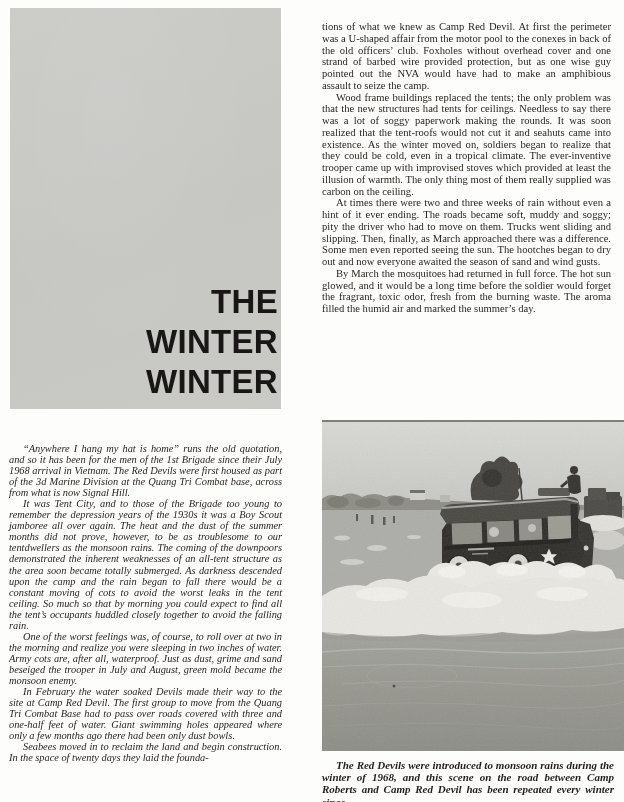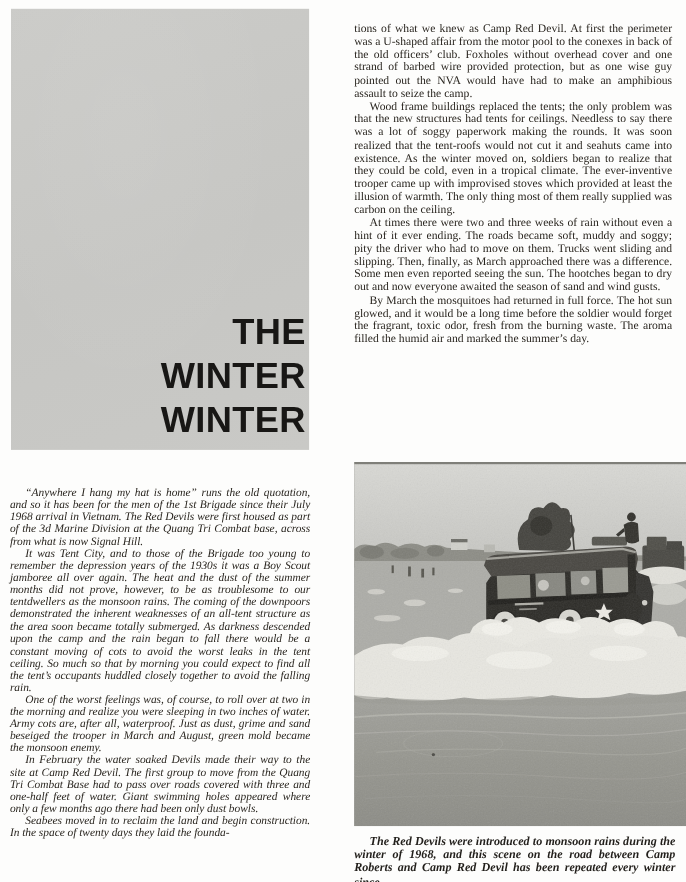--- a/index.html
+++ b/index.html
@@ -58,21 +58,21 @@
   <div class="col col-right">
     <p class="no-indent">tions of what we knew as Camp Red Devil. At first the perimeter was a U-shaped affair from the motor pool to the conexes in back of the old officers’ club. Foxholes without overhead cover and one strand of barbed wire provided protection, but as one wise guy pointed out the NVA would have had to make an amphibious assault to seize the camp.</p>
     <p>Wood frame buildings replaced the tents; the only problem was that the new structures had tents for ceilings. Needless to say there was a lot of soggy paperwork making the rounds. It was soon realized that the tent-roofs would not cut it and seahuts came into existence. As the winter moved on, soldiers began to realize that they could be cold, even in a tropical climate. The ever-inventive trooper came up with improvised stoves which provided at least the illusion of warmth. The only thing most of them really supplied was carbon on the ceiling.</p>
     <p>At times there were two and three weeks of rain without even a hint of it ever ending. The roads became soft, muddy and soggy; pity the driver who had to move on them. Trucks went sliding and slipping. Then, finally, as March approached there was a difference. Some men even reported seeing the sun. The hootches began to dry out and now everyone awaited the season of sand and wind gusts.</p>
     <p>By March the mosquitoes had returned in full force. The hot sun glowed, and it would be a long time before the soldier would forget the fragrant, toxic odor, fresh from the burning waste. The aroma filled the humid air and marked the summer’s day.</p>
   </div>
 
   <div class="col col-left">
     <p>“Anywhere I hang my hat is home” runs the old quotation, and so it has been for the men of the 1st Brigade since their July 1968 arrival in Vietnam. The Red Devils were first housed as part of the 3d Marine Division at the Quang Tri Combat base, across from what is now Signal Hill.</p>
     <p>It was Tent City, and to those of the Brigade too young to remember the depression years of the 1930s it was a Boy Scout jamboree all over again. The heat and the dust of the summer months did not prove, however, to be as troublesome to our tentdwellers as the monsoon rains. The coming of the downpoors demonstrated the inherent weaknesses of an all-tent structure as the area soon became totally submerged. As darkness descended upon the camp and the rain began to fall there would be a constant moving of cots to avoid the worst leaks in the tent ceiling. So much so that by morning you could expect to find all the tent’s occupants huddled closely together to avoid the falling rain.</p>
-    <p>One of the worst feelings was, of course, to roll over at two in the morning and realize you were sleeping in two inches of water. Army cots are, after all, waterproof. Just as dust, grime and sand beseiged the trooper in March and August, green mold became the monsoon enemy.</p>
+    <p>One of the worst feelings was, of course, to roll over at two in the morning and realize you were sleeping in two inches of water. Army cots are, after all, waterproof. Just as dust, grime and sand beseiged the trooper in July and August, green mold became the monsoon enemy.</p>
     <p>In February the water soaked Devils made their way to the site at Camp Red Devil. The first group to move from the Quang Tri Combat Base had to pass over roads covered with three and one-half feet of water. Giant swimming holes appeared where only a few months ago there had been only dust bowls.</p>
     <p>Seabees moved in to reclaim the land and begin construction. In the space of twenty days they laid the founda-</p>
   </div>
 
   <figure class="photo">
     <svg viewBox="0 0 302 331" xmlns="http://www.w3.org/2000/svg">
       <defs>
         <linearGradient id="sky" x1="0" y1="0" x2="0" y2="1">
           <stop offset="0" stop-color="#d9d9d5"></stop>
             <stop offset="1" stop-color="#c6c6c2"></stop>

